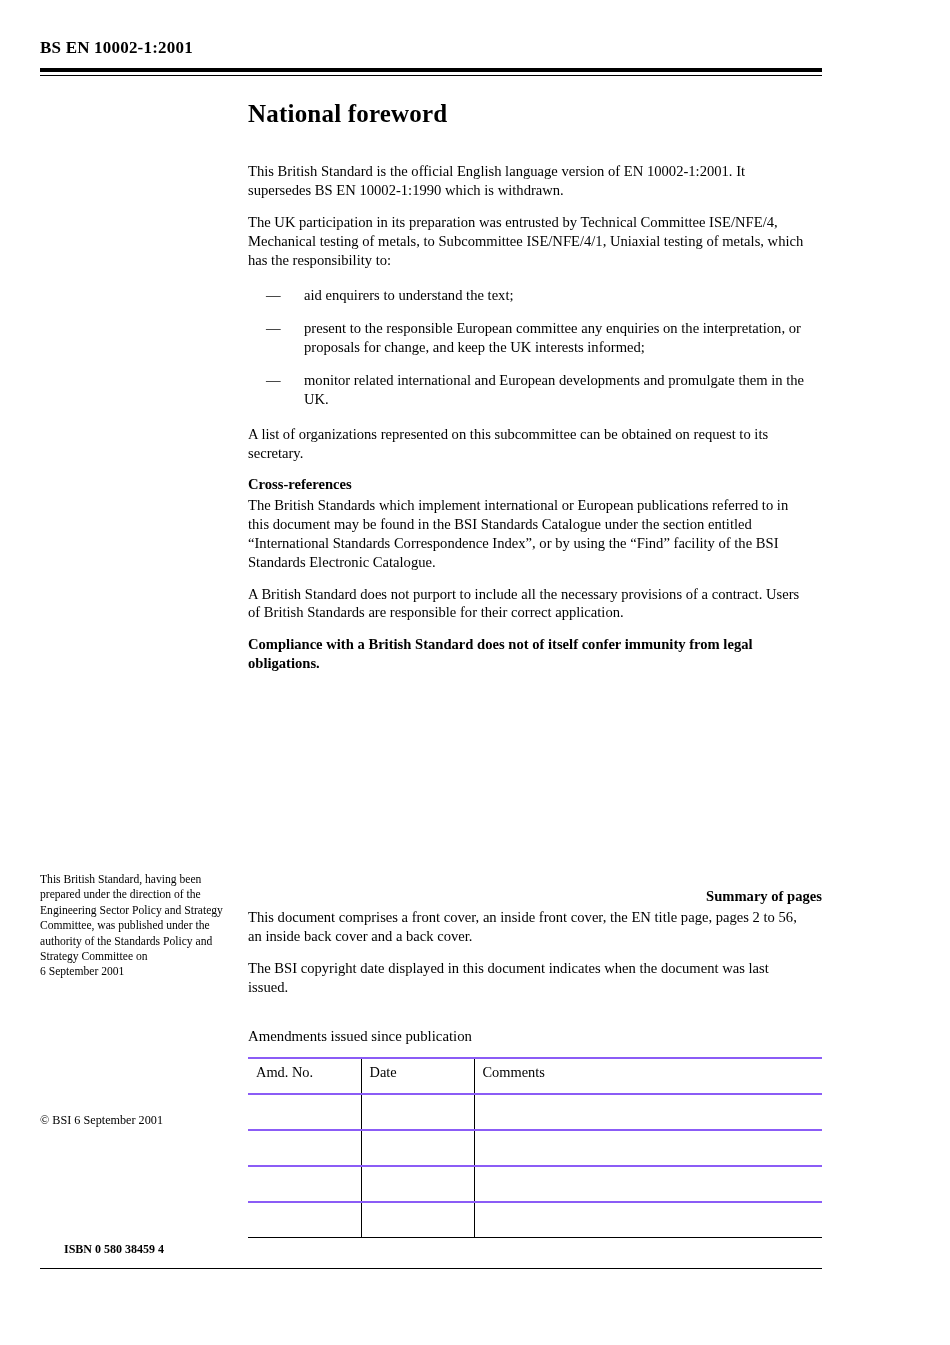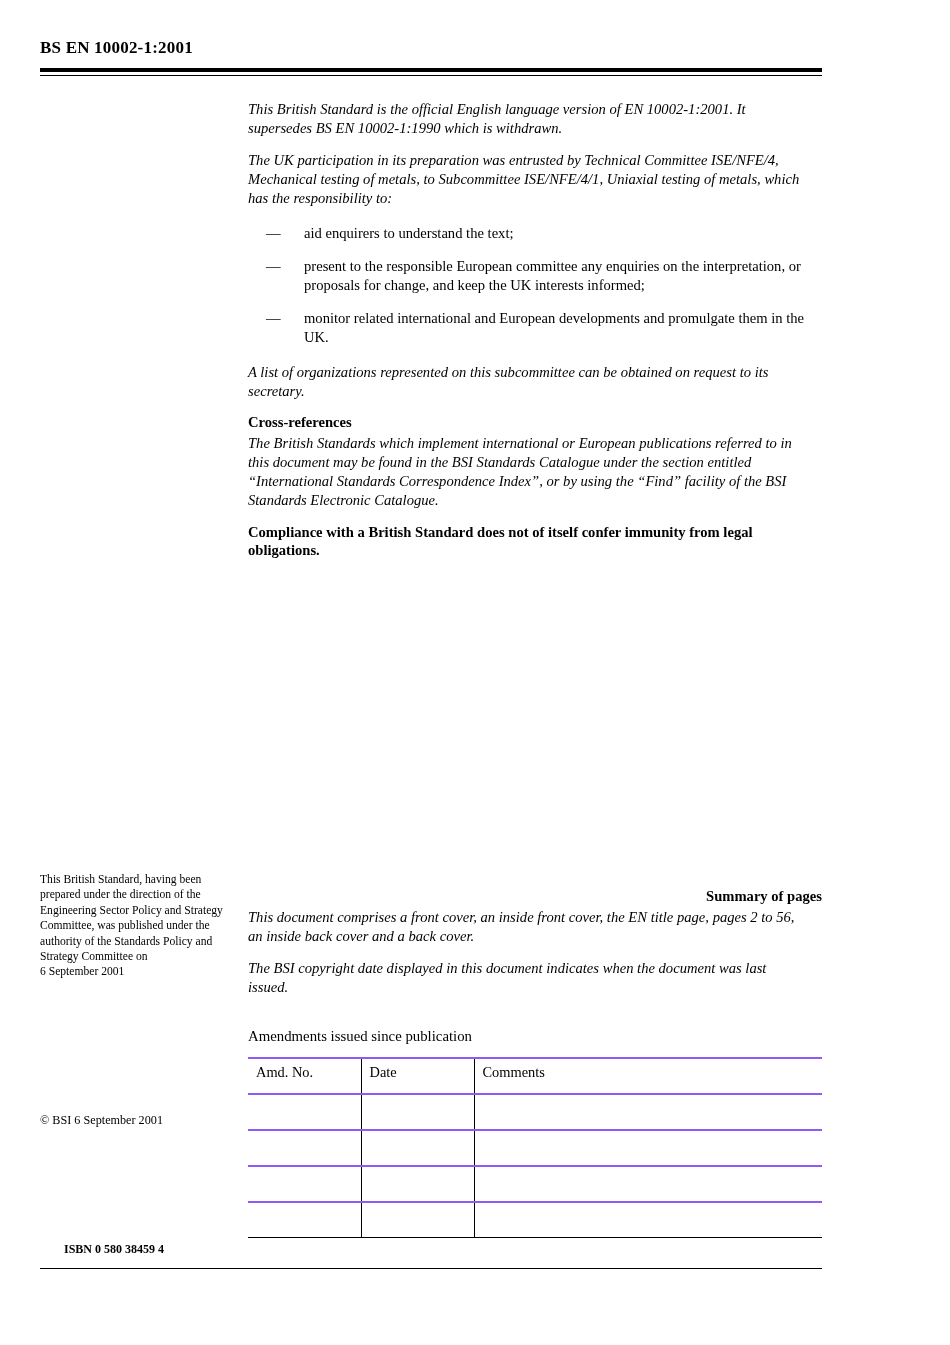--- a/index.html
+++ b/index.html
@@ -54,21 +54,20 @@
     font-size: 25px;
     font-weight: bold;
     margin: 0 0 34px 0;
     letter-spacing: 0.2px;
   }
   p.body {
     font-size: 14.6px;
     line-height: 1.30;
     margin: 0 17px 13px 0;
     text-align: left;
-    font-style: italic;
   }
   .subhead {
     font-size: 14.6px;
     font-weight: bold;
     margin: 0 0 3px 0;
   }
   .bold-para {
     font-size: 14.6px;
     font-weight: bold;
     line-height: 1.30;
@@ -179,20 +178,21 @@
 </head>
 <body>
 
 <div class="page">
 
   <div class="doc-ref">BS EN 10002-1:2001</div>
   <div class="rule-thick"></div>
   <div class="rule-thin"></div>
 
   <div class="main">
+    <h1 class="title">National foreword</h1>
 
     <p class="body">This British Standard is the official English language version of EN 10002-1:2001. It supersedes BS EN 10002-1:1990 which is withdrawn.</p>
     <p class="body">The UK participation in its preparation was entrusted by Technical Committee ISE/NFE/4, Mechanical testing of metals, to Subcommittee ISE/NFE/4/1, Uniaxial testing of metals, which has the responsibility to:</p>
 
     <ul class="dashlist">
       <li>
         <span class="dash">—</span>
         <span>aid enquirers to understand the text;</span>
       </li>
       <li>
@@ -203,20 +203,21 @@
         <span class="dash">—</span>
         <span>monitor related international and European developments and promulgate them in the UK.</span>
       </li>
     </ul>
 
     <p class="body">A list of organizations represented on this subcommittee can be obtained on request to its secretary.</p>
 
     <div class="subhead">Cross-references</div>
     <p class="body">The British Standards which implement international or European publications referred to in this document may be found in the BSI Standards Catalogue under the section entitled “International Standards Correspondence Index”, or by using the “Find” facility of the BSI Standards Electronic Catalogue.</p>
 
+    <p class="body">A British Standard does not purport to include all the necessary provisions of a contract. Users of British Standards are responsible for their correct application.</p>
 
     <p class="bold-para">Compliance with a British Standard does not of itself confer immunity from legal obligations.</p>
   </div>
 
   <div class="side-note">
     <span>This British Standard, having been prepared under the direction of the Engineering Sector Policy and Strategy Committee, was published under the authority of the Standards Policy and Strategy Committee  on</span><br>
     <span>6 September 2001</span>
   </div>
 
   <div class="copyright">© BSI 6 September 2001</div>

